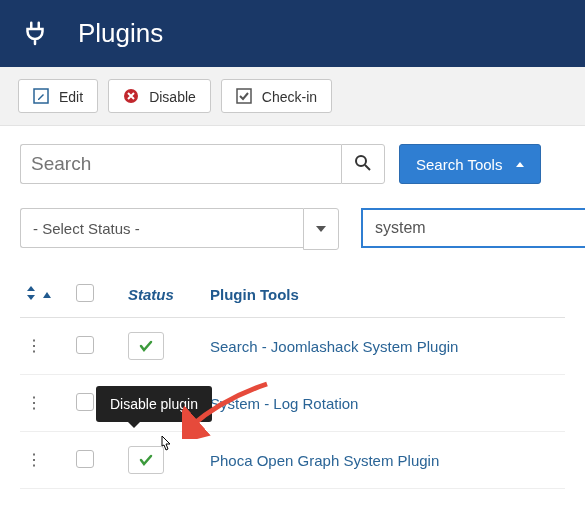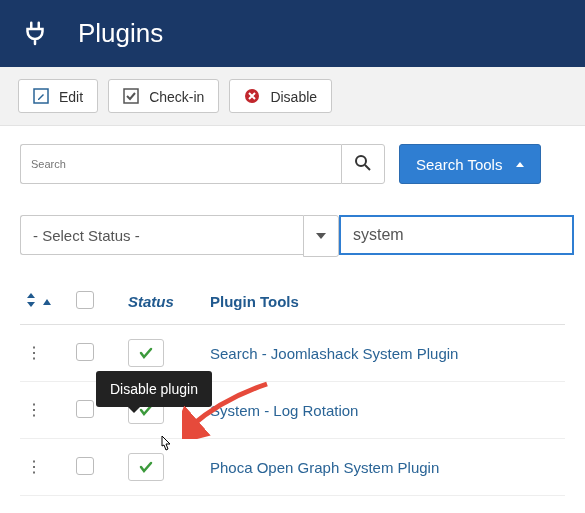--- a/index.html
+++ b/index.html
@@ -57,21 +57,21 @@
 .search-box {
   display:flex; flex:0 0 auto;
 }
 .search-input {
   width: 300px;
   height: 38px;
   border: 1px solid #c9c9c9;
   border-right: none;
   border-radius: 3px 0 0 3px;
   padding: 0 10px;
-  font-size: 11px;
+  font-size: 19px;
   color:#888;
 }
 .search-btn {
   width: 44px;
   height: 40px;
   border: 1px solid #c9c9c9;
   border-radius: 0 3px 3px 0;
   background:#fff;
   cursor:pointer;
 }
@@ -83,22 +83,22 @@
   padding: 0 16px;
   font-size:15px;
   border-radius:3px;
   display:inline-flex;
   align-items:center;
   gap:14px;
   cursor:pointer;
 }
 .filter-row {
   display:flex;
-  gap:0;
-  margin-top:31px;
+  gap:22px;
+  margin-top:24px;
 }
 .select-status {
   display:flex;
 }
 .select-status > div:first-child {
   border:1px solid #c9c9c9;
   border-right:none;
   width: 258px;
   height:38px;
   display:flex;
@@ -226,36 +226,36 @@
   <button class="btn">
     <span class="icn icn-edit">
       <svg width="16" height="16" viewBox="0 0 16 16">
           <rect x="1" y="1" width="14" height="14" fill="none" stroke="#2a6496" stroke-width="1.5"></rect>
           <path d="M5 11l5-5 1 1-5 5H5v-1z" fill="#2a6496"></path>
         </svg>
     </span>
     <span>Edit</span>
   </button>
   <button class="btn">
+    <span class="icn icn-disable">
+      <svg width="16" height="16" viewBox="0 0 16 16">
+          <circle cx="8" cy="8" r="7" fill="#c1272d"></circle>
+          <path d="M5 5l6 6M11 5l-6 6" stroke="#fff" stroke-width="2"></path>
+        </svg>
+    </span>
+    <span>Disable</span>
+  </button>
+  <button class="btn">
     <span class="icn icn-checkin">
       <svg width="16" height="16" viewBox="0 0 16 16">
           <rect x="1" y="1" width="14" height="14" fill="none" stroke="#555" stroke-width="1.5"></rect>
           <path d="M4 8l3 3 5-6" stroke="#555" stroke-width="2" fill="none"></path>
         </svg>
     </span>
     <span>Check-in</span>
-  </button>
-  <button class="btn">
-    <span class="icn icn-disable">
-      <svg width="16" height="16" viewBox="0 0 16 16">
-          <circle cx="8" cy="8" r="7" fill="#c1272d"></circle>
-          <path d="M5 5l6 6M11 5l-6 6" stroke="#fff" stroke-width="2"></path>
-        </svg>
-    </span>
-    <span>Disable</span>
   </button>
 </div>
 
 <div class="content rel">
 
   <div class="search-row">
     <div class="search-box">
       <input class="search-input" placeholder="Search" style="">
       <button class="search-btn">
         <svg width="18" height="18" viewBox="0 0 18 18">
@@ -324,21 +324,21 @@
     <td><span class="status-pill">
       <svg width="16" height="16" viewBox="0 0 16 16">
                 <path d="M3 8l3 4 7-8" stroke="#3c9a3c" stroke-width="2.5" fill="none" stroke-linecap="round"></path>
               </svg>
     </span></td>
     <td><span class="plugin-link">Phoca Open Graph System Plugin</span></td>
         </tr>
       </tbody>
   </table>
 
-  <div class="tooltip" style="left:96px; top:245px;">
+  <div class="tooltip" style="left:96px; top:260px;">
     <span>Disable plugin</span>
   </div>
 
   <div class="arrow" style="left:182px; top:253px;">
     <svg width="90" height="60" viewBox="0 0 90 60">
       <defs>
           <marker id="ah" markerWidth="8" markerHeight="8" refX="2" refY="4" orient="auto">
             <path d="M0 0L8 4L0 8z" fill="#e64a3b"></path>
           </marker>
         </defs>

